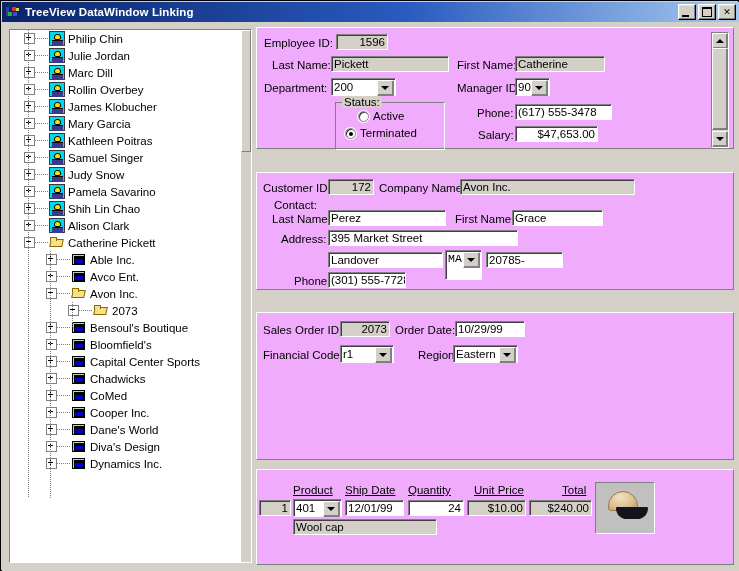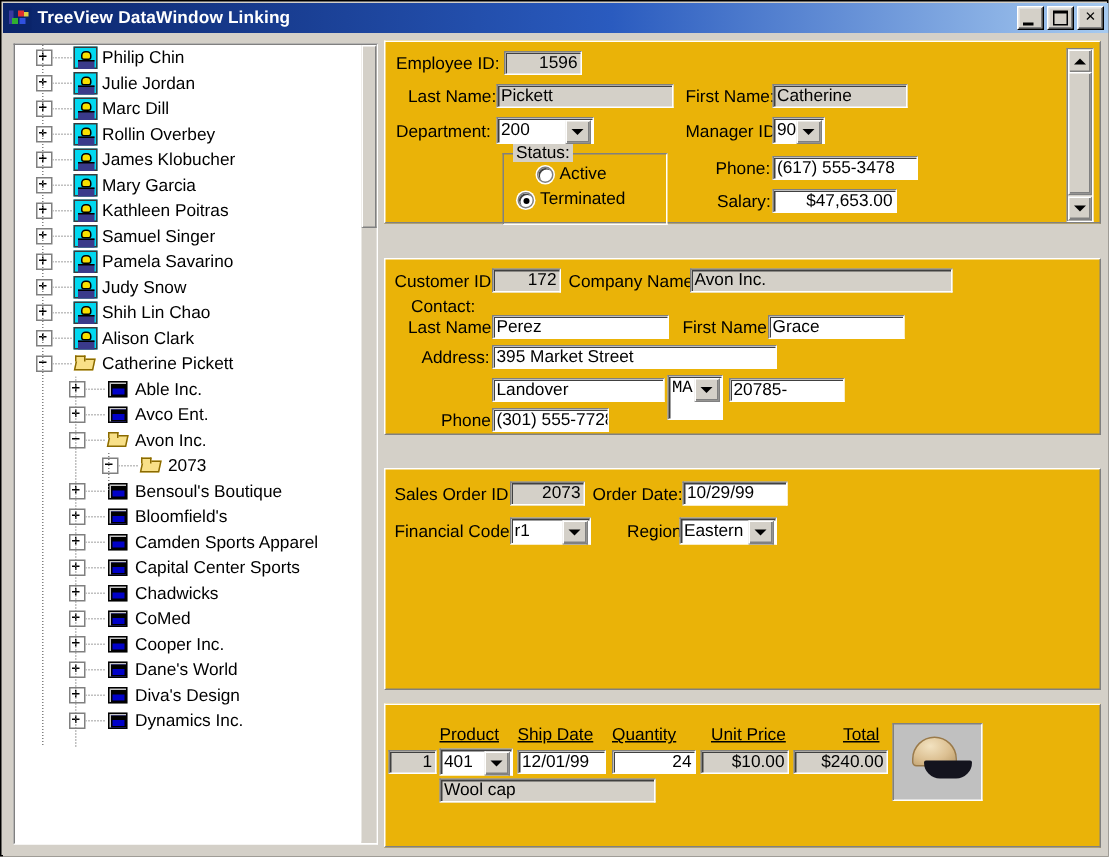--- a/index.html
+++ b/index.html
@@ -57,21 +57,21 @@
   .sunken{
     border:1px solid;
     border-color:#808080 #fff #fff #808080;
     box-shadow:inset 1px 1px 0 #404040, inset -1px -1px 0 #d4d0c8;
     box-sizing:border-box;
   }
   .raised-panel{
     border:1px solid;
     border-color:#fff #808080 #808080 #fff;
     box-sizing:border-box;
-    background:#eab308;
+    background:#f0abfc;
   }
 
   
   .treepanel{
     position:absolute;left:7px;top:7px;width:243px;height:534px;
     background:#fff;
   }
   .tree{
     position:absolute;left:0;top:0;right:10px;bottom:0;
     overflow:hidden;background:#fff;
@@ -287,27 +287,27 @@
           <div class="row" style="padding-left: 14px;">
             <span class="tgl plus"></span>
             <span class="dots"></span>
             <span class="ico ico-person"></span>
             <span class="lbl">Samuel  Singer</span>
           </div>
           <div class="row" style="padding-left: 14px;">
             <span class="tgl plus"></span>
             <span class="dots"></span>
             <span class="ico ico-person"></span>
+            <span class="lbl">Judy  Snow</span>
+          </div>
+          <div class="row" style="padding-left: 14px;">
+            <span class="tgl plus"></span>
+            <span class="dots"></span>
+            <span class="ico ico-person"></span>
             <span class="lbl">Pamela  Savarino</span>
-          </div>
-          <div class="row" style="padding-left: 14px;">
-            <span class="tgl plus"></span>
-            <span class="dots"></span>
-            <span class="ico ico-person"></span>
-            <span class="lbl">Judy  Snow</span>
           </div>
           <div class="row" style="padding-left: 14px;">
             <span class="tgl plus"></span>
             <span class="dots"></span>
             <span class="ico ico-person"></span>
             <span class="lbl">Shih Lin  Chao</span>
           </div>
           <div class="row" style="padding-left: 14px;">
             <span class="tgl plus"></span>
             <span class="dots"></span>
@@ -348,26 +348,20 @@
             <span class="tgl plus"></span>
             <span class="dots"></span>
             <span class="ico ico-company"></span>
             <span class="lbl">Bensoul's Boutique</span>
           </div>
           <div class="row" style="padding-left: 36px;">
             <span class="tgl plus"></span>
             <span class="dots"></span>
             <span class="ico ico-company"></span>
             <span class="lbl">Bloomfield's</span>
-          </div>
-          <div class="row" style="padding-left: 36px;">
-            <span class="tgl plus"></span>
-            <span class="dots"></span>
-            <span class="ico ico-company"></span>
-            <span class="lbl">Camden Sports Apparel</span>
           </div>
           <div class="row" style="padding-left: 36px;">
             <span class="tgl plus"></span>
             <span class="dots"></span>
             <span class="ico ico-company"></span>
             <span class="lbl">Capital Center Sports</span>
           </div>
           <div class="row" style="padding-left: 36px;">
             <span class="tgl plus"></span>
             <span class="dots"></span>

